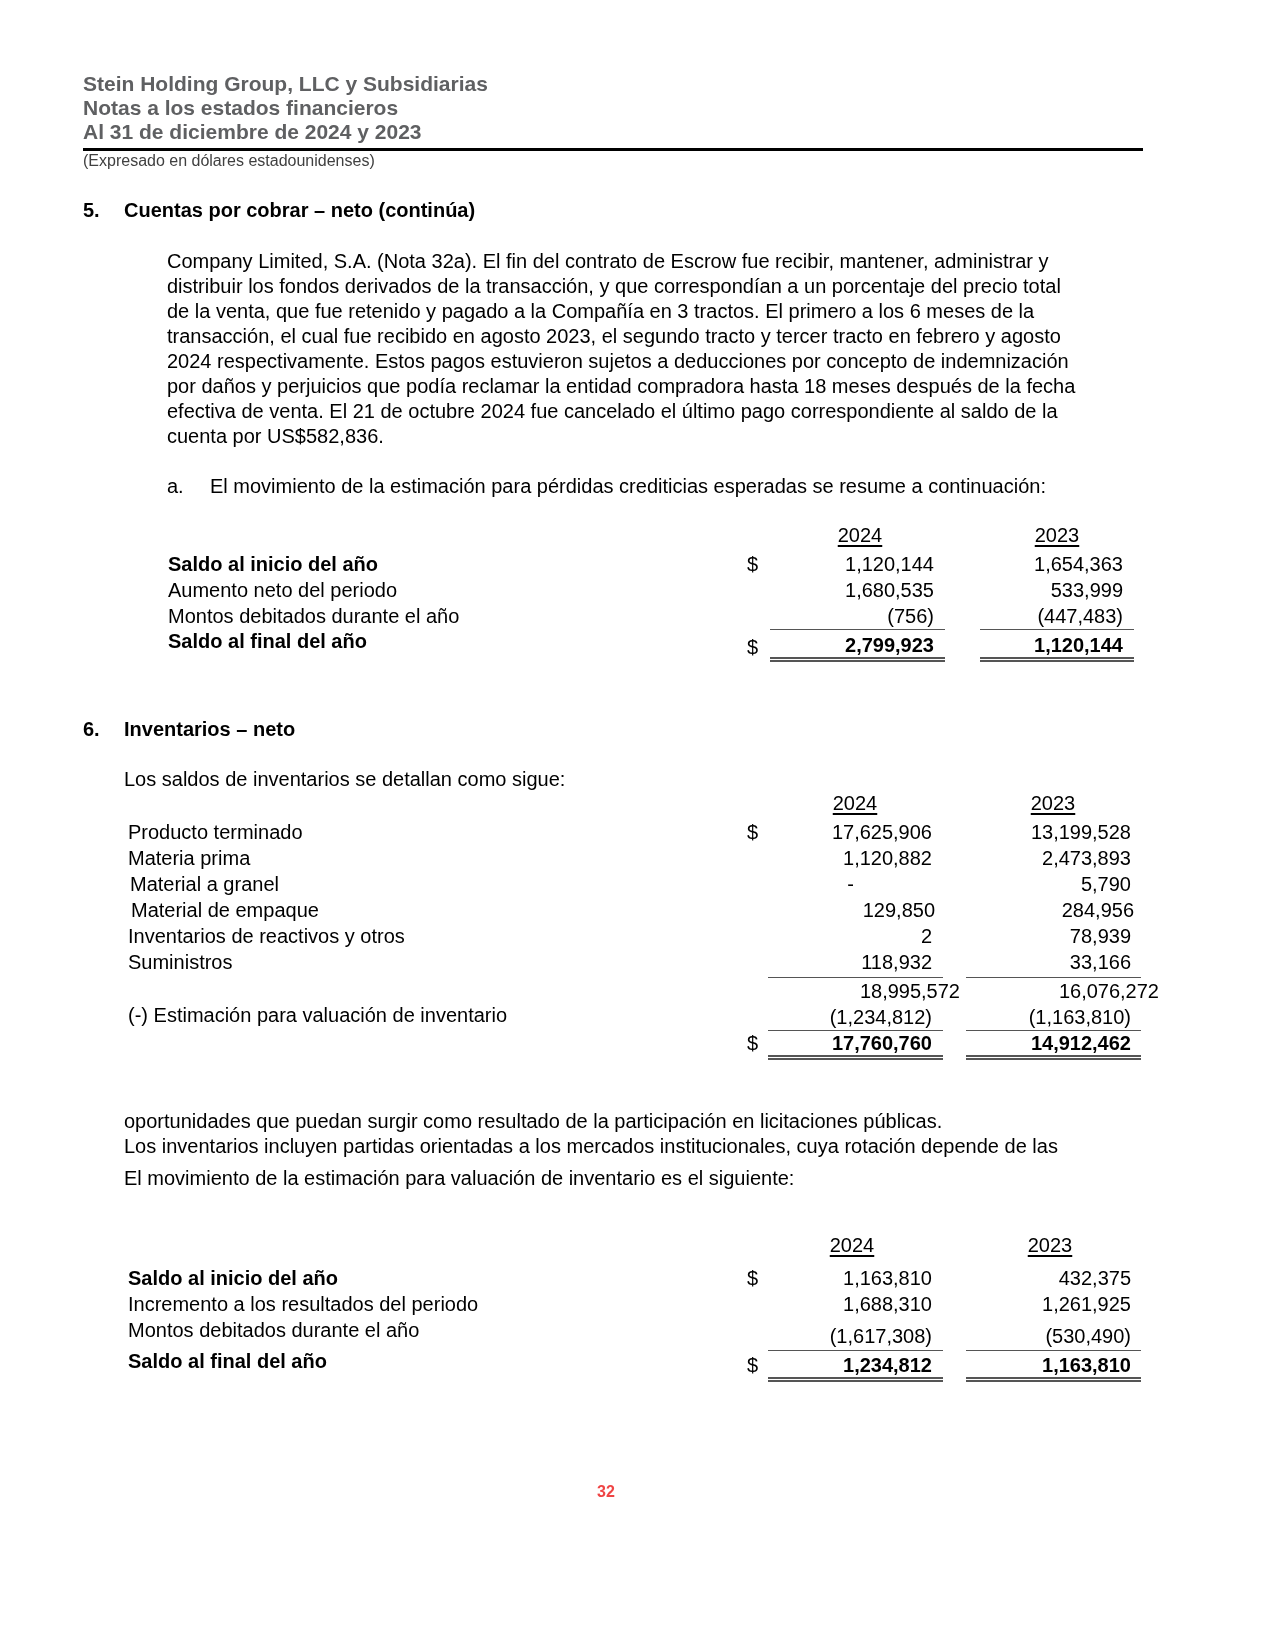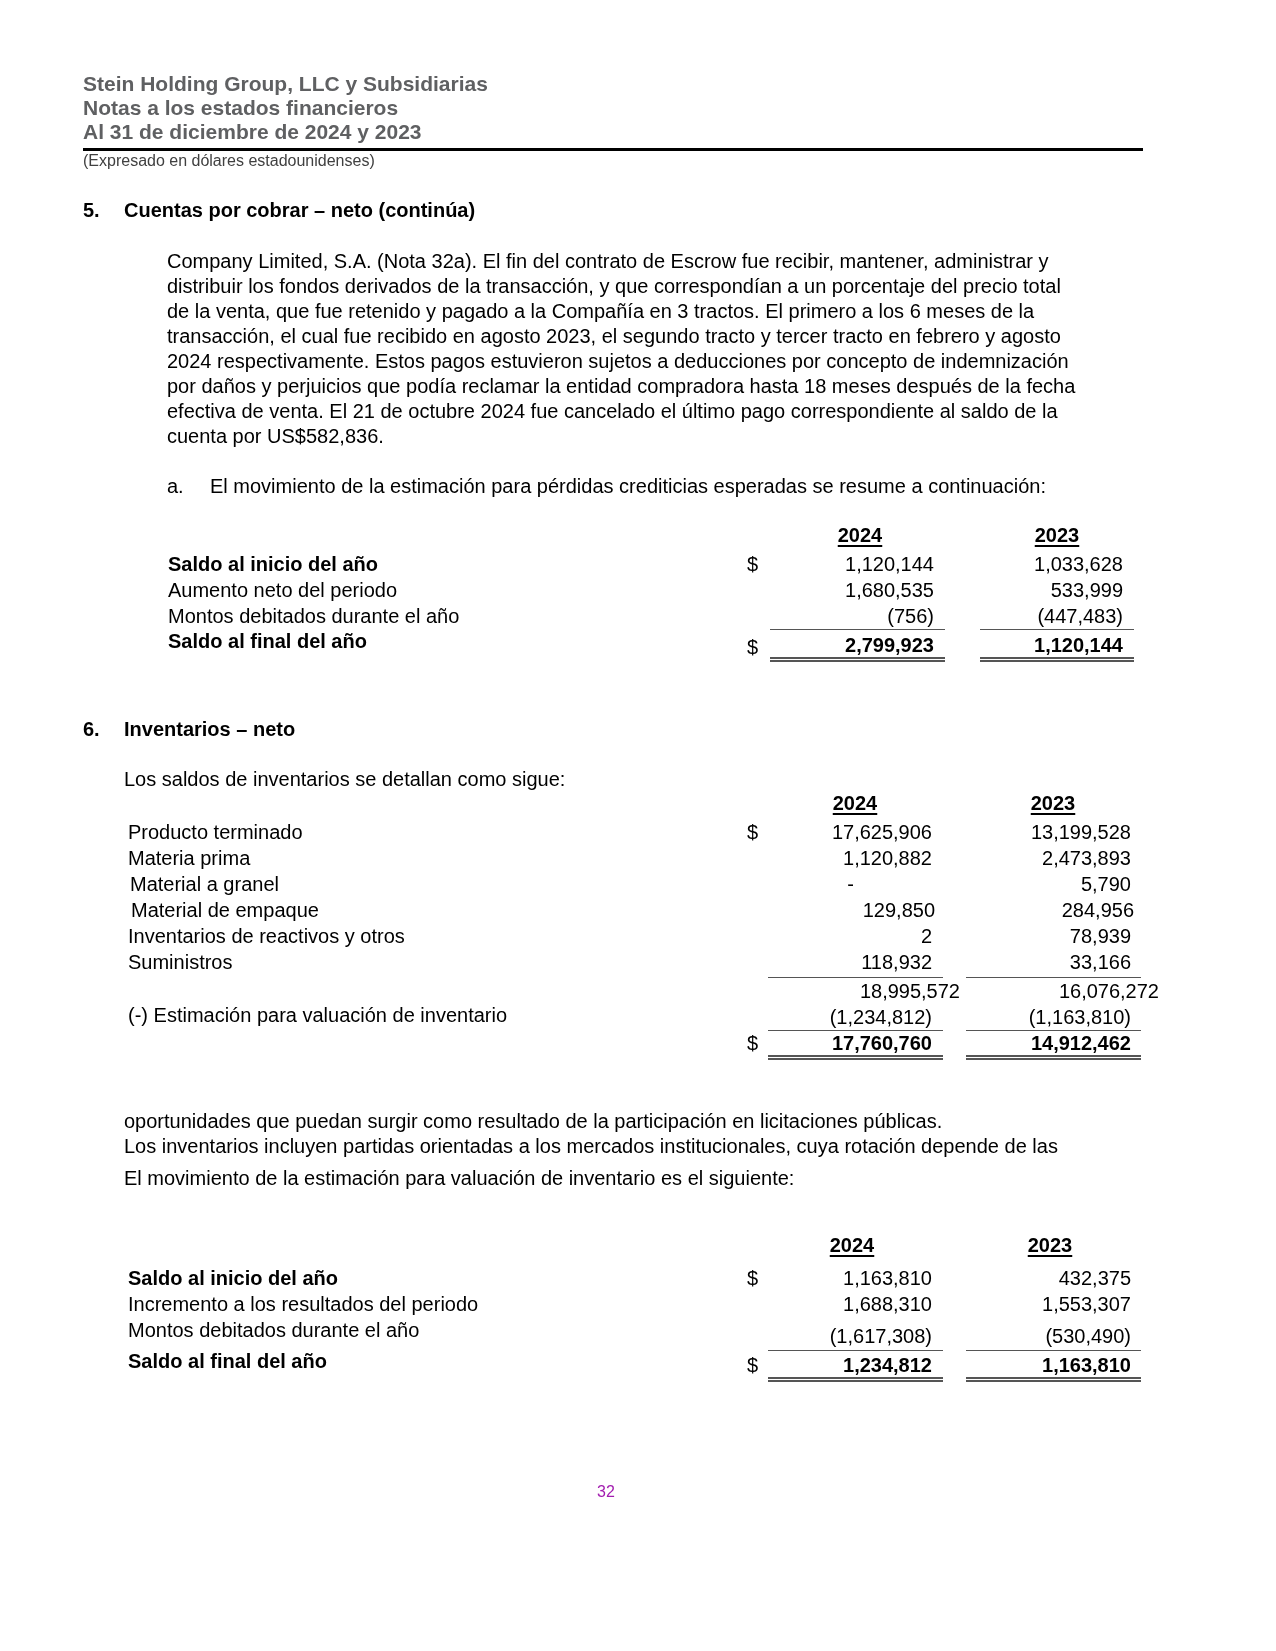--- a/index.html
+++ b/index.html
@@ -11,25 +11,25 @@
   .hdr .sub { font-size: 16px; color: #404040; margin-top: 1px; }
   .abs { position: absolute; }
   .sec { font-weight: bold; font-size: 20px; }
   .sec .num { display: inline-block; width: 41px; }
   .para { font-size: 20px; line-height: 25px; }
   .tbl { position: absolute; font-size: 20px; }
   .row { position: absolute; height: 26px; line-height: 26px; }
   .lbl { position: absolute; white-space: nowrap; }
   .cur { position: absolute; }
   .val { position: absolute; text-align: right; white-space: nowrap; }
-  .yr { position: absolute; font-weight: bold; text-decoration: underline; text-decoration-thickness: 2px; text-underline-offset: 3px; text-align: center; }
+  .yr { position: absolute; font-weight: normal; text-decoration: underline; text-decoration-thickness: 2px; text-underline-offset: 3px; text-align: center; }
   .b { font-weight: bold; }
   .line { position: absolute; height: 1px; background: #555; }
   .dline { position: absolute; height: 6px; border-top: 2px solid #555; border-bottom: 2px solid #555; box-sizing: border-box; height: 5px; }
-  .pg { position: absolute; left: 0; width: 1212px; top: 1483px; text-align: center; font-size: 16px; color: #a21caf; }
+  .pg { position: absolute; left: 0; width: 1212px; top: 1483px; text-align: center; font-size: 16px; color: #ef4444; font-weight: bold; }
 </style>
 </head>
 <body>
 
 <div class="hdr">
   <div class="t">Stein Holding Group, LLC y Subsidiarias</div>
   <div class="t">Notas a los estados financieros</div>
   <div class="t">Al 31 de diciembre de 2024 y 2023</div>
   <div class="rule"></div>
   <div class="sub">(Expresado en dólares estadounidenses)</div>
@@ -55,21 +55,21 @@
 </div>
 
 <div class="tbl" style="left:0; top:0; width:1276px; height:700px;">
   <div class="yr" style="left:820px; top:524px; width:80px;">2024</div>
   <div class="yr" style="left:1017px; top:524px; width:80px;">2023</div>
 
   <div class="row" style="left:0; top:551px; width:1276px;">
     <span class="lbl b" style="left:168px;">Saldo al inicio del año</span>
     <span class="cur" style="left:747px;">$</span>
     <span class="val" style="left:770px; width:164px;">1,120,144</span>
-    <span class="val" style="left:980px; width:143px;">1,033,628</span>
+    <span class="val" style="left:980px; width:143px;">1,654,363</span>
   </div>
   <div class="row" style="left:0; top:577px; width:1276px;">
     <span class="lbl" style="left:168px;">Aumento neto del periodo</span>
     <span class="val" style="left:770px; width:164px;">1,680,535</span>
     <span class="val" style="left:980px; width:143px;">533,999</span>
   </div>
   <div class="row" style="left:0; top:603px; width:1276px;">
     <span class="lbl" style="left:168px;">Montos debitados durante el año</span>
     <span class="val" style="left:770px; width:164px;">(756)</span>
     <span class="val" style="left:980px; width:143px;">(447,483)</span>
@@ -161,21 +161,21 @@
 
   <div class="row" style="left:0; top:1265px; width:1276px;">
     <span class="lbl b" style="left:128px;">Saldo al inicio del año</span>
     <span class="cur" style="left:747px;">$</span>
     <span class="val" style="left:768px; width:164px;">1,163,810</span>
     <span class="val" style="left:966px; width:165px;">432,375</span>
   </div>
   <div class="row" style="left:0; top:1291px; width:1276px;">
     <span class="lbl" style="left:128px;">Incremento a los resultados del periodo</span>
     <span class="val" style="left:768px; width:164px;">1,688,310</span>
-    <span class="val" style="left:966px; width:165px;">1,553,307</span>
+    <span class="val" style="left:966px; width:165px;">1,261,925</span>
   </div>
   <div class="row" style="left:0; top:1319px; width:1276px;">
     <span class="lbl" style="left:128px; top:-2px;">Montos debitados durante el año</span>
     <span class="val" style="left:768px; width:164px; top:4px;">(1,617,308)</span>
     <span class="val" style="left:966px; width:165px; top:4px;">(530,490)</span>
   </div>
   <div class="line" style="left:768px; top:1350px; width:175px;"></div>
   <div class="line" style="left:966px; top:1350px; width:175px;"></div>
   <div class="row" style="left:0; top:1350px; width:1276px;">
     <span class="lbl b" style="left:128px; top:-2px;">Saldo al final del año</span>

